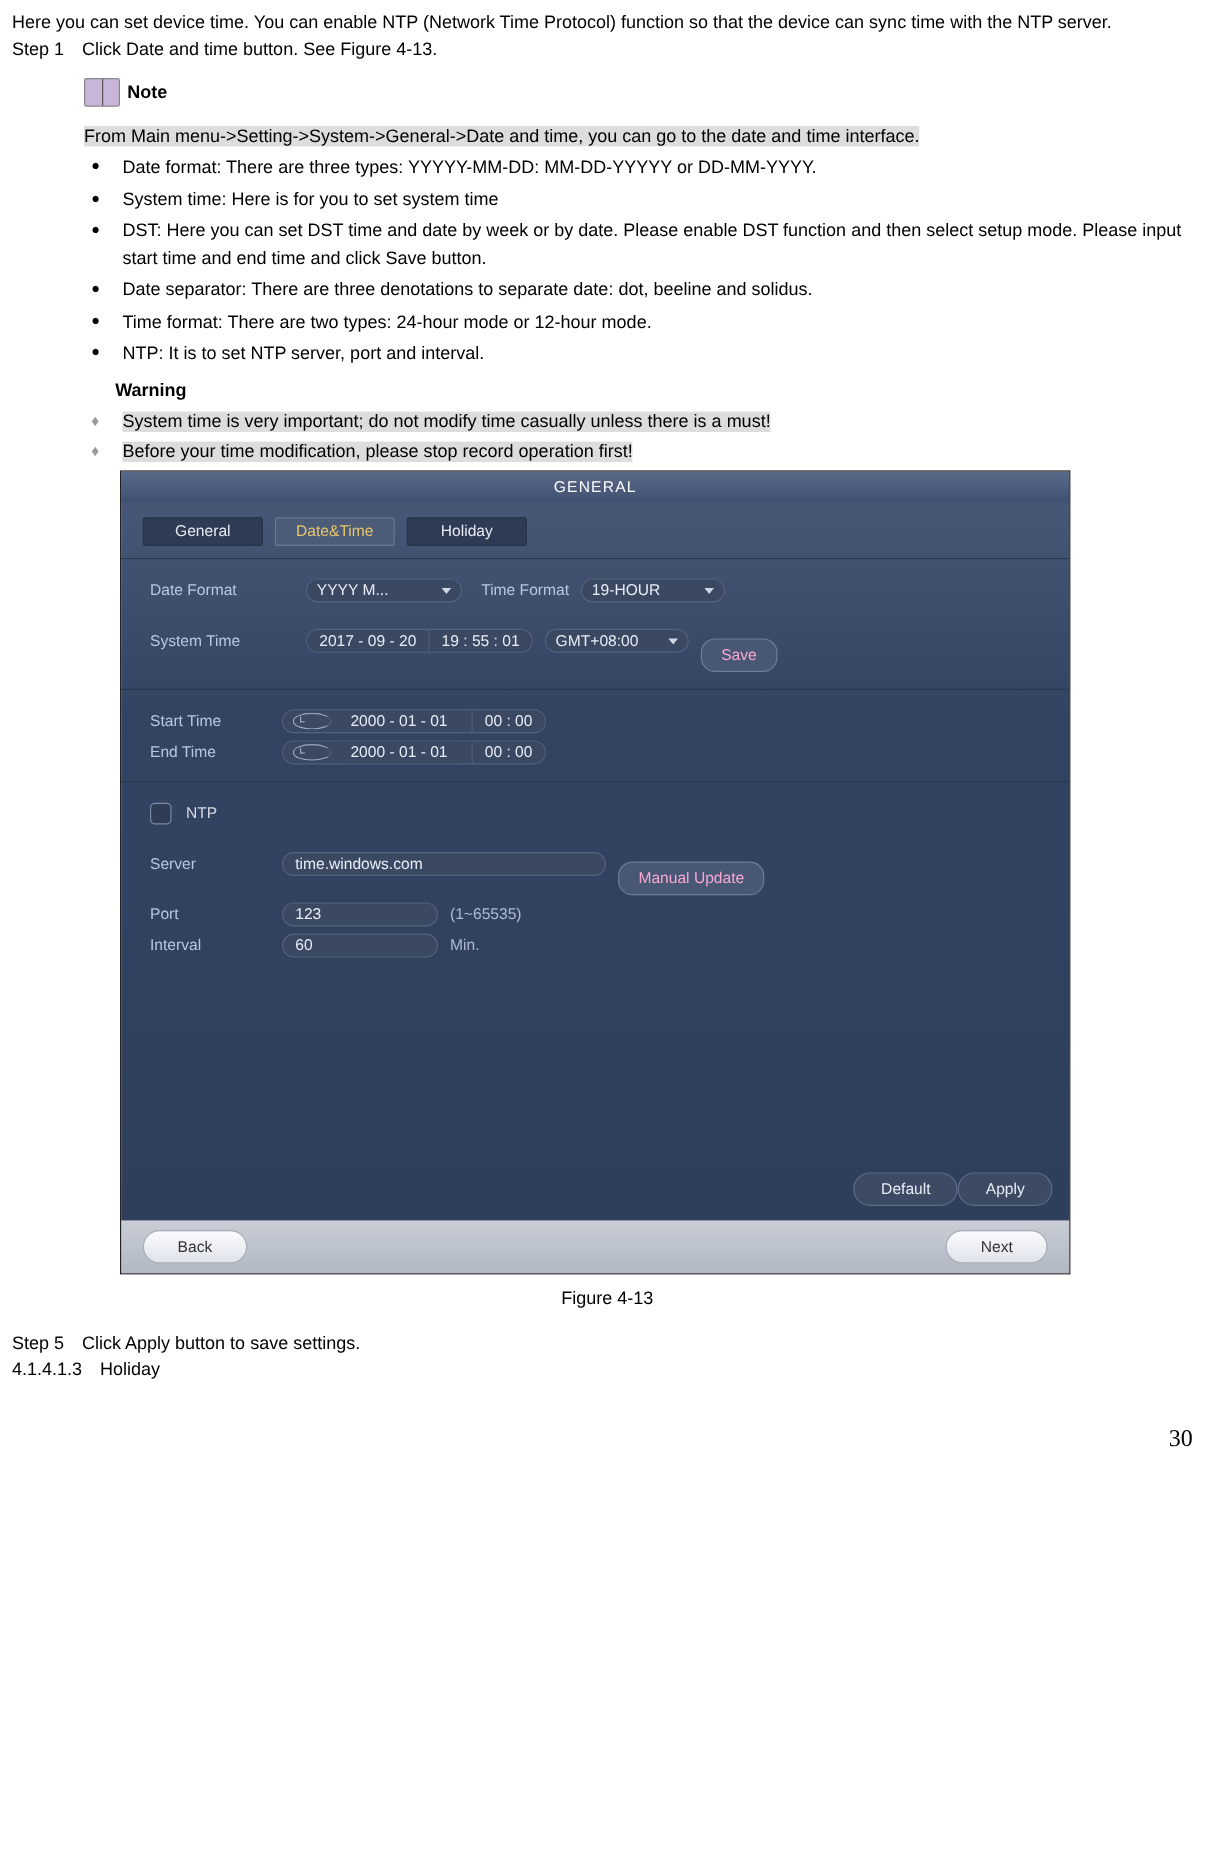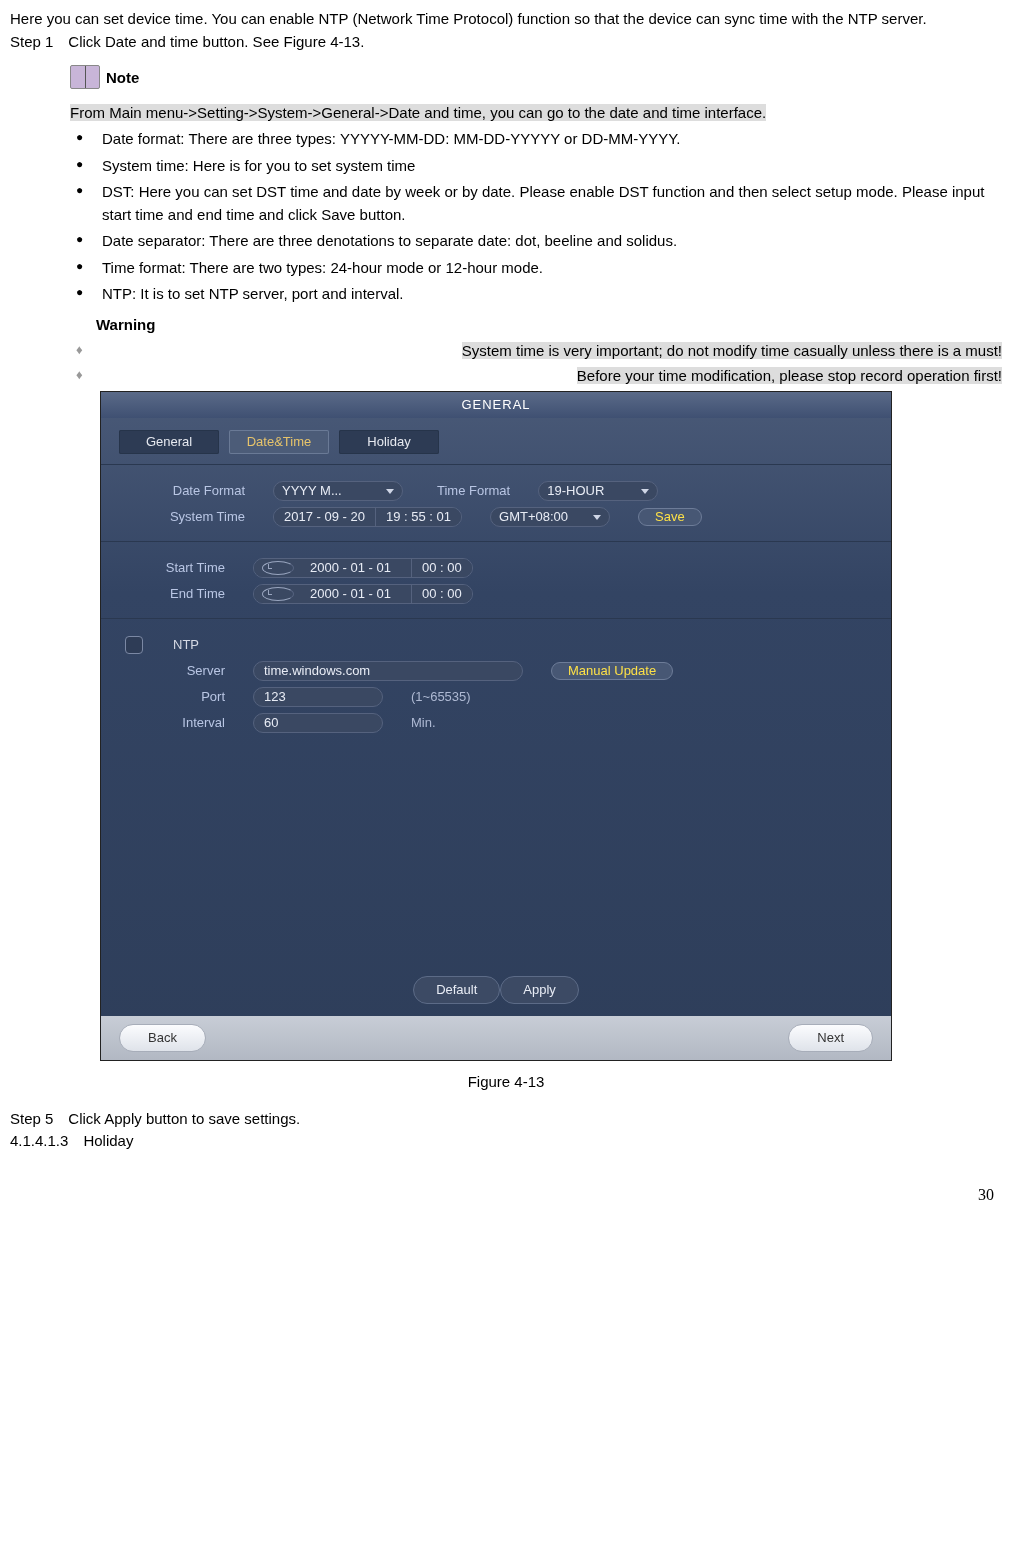--- a/index.html
+++ b/index.html
@@ -24,21 +24,21 @@
   }
   .book-icon::before {
     content: "";
     position: absolute; left: 50%; top: 0; bottom: 0; width: 1px; background: #555;
   }
   .highlight { background: #ddd; }
   ul.bullets { list-style: none; margin: 4px 0 4px 60px; padding: 0; }
   ul.bullets li { position: relative; padding-left: 32px; margin: 4px 0; }
   ul.bullets li::before { content: "\25CF"; position: absolute; left: 6px; top: 0; font-size: 12px; }
   ul.diamonds { list-style: none; margin: 4px 0 4px 60px; padding: 0; }
-  ul.diamonds li { position: relative; padding-left: 32px; margin: 2px 0; text-align: right; }
+  ul.diamonds li { position: relative; padding-left: 32px; margin: 2px 0; }
   ul.diamonds li::before { content: "\2666"; position: absolute; left: 6px; top: 0; color: #999; font-size: 13px; }
   .warning-block { margin-left: 80px; display: flex; align-items: flex-end; gap: 6px; margin-top: 8px; }
   .warning-label { font-weight: bold; }
   .figure-wrap { margin-left: 90px; margin-top: 4px; }
 
   
   .win {
     width: 790px; height: 668px;
     background: #3a4a6a;
     background: linear-gradient(#4a5a78, #334463 30%, #2e3e5a);
@@ -54,21 +54,21 @@
     background: linear-gradient(#5a6a88, #3f5072);
   }
   .tabs { display: flex; gap: 10px; margin: 12px 0 10px 18px; }
   .tab {
     width: 100px; height: 24px; line-height: 24px; text-align: center;
     background: #2d3b54; color: #e6e9f0; border-radius: 2px;
     box-shadow: inset 0 0 0 1px #26344a;
   }
   .tab.active { background: #4c5c78; color: #e7c46b; box-shadow: inset 0 0 0 1px #6a7a96; }
   .panel { border-top: 1px solid #2a3850; padding: 10px 20px 8px 24px; }
-  .frow { display: flex; align-items: center; margin: 6px 0; gap: 28px; text-align: right; }
+  .frow { display: flex; align-items: center; margin: 6px 0; gap: 10px; }
   .flabel { width: 120px; color: #b9c6e4; }
   .flabel-mid { margin-left: 6px; color: #b9c6e4; }
   .dd {
     display: inline-flex; align-items: center; justify-content: space-between;
     background: #3a4862; border: 1px solid #55627e; border-radius: 12px;
     height: 20px; padding: 0 8px; color: #e8ecf5; min-width: 100px;
     box-sizing: border-box;
   }
   .dd .caret { width: 0; height: 0; border-left: 4px solid transparent; border-right: 4px solid transparent; border-top: 5px solid #cfd6e6; margin-left: 6px; }
   .txt {
@@ -81,47 +81,48 @@
     height: 20px; box-sizing: border-box;
   }
   .split span { background: #3a4862; color: #e8ecf5; padding: 0 10px; display: inline-flex; align-items: center; border-right: 1px solid #55627e; }
   .split span:last-child { border-right: none; }
   .split.withicon span:first-child { padding-left: 8px; }
   .clockcirc { width: 12px; height: 12px; border: 1px solid #9aa6c0; border-radius: 50%; position: relative; margin-right: 6px; }
   .clockcirc::before { content: ""; position: absolute; left: 5px; top: 2px; width: 1px; height: 5px; background: #9aa6c0; }
   .clockcirc::after { content: ""; position: absolute; left: 5px; top: 6px; width: 4px; height: 1px; background: #9aa6c0; }
   .btn {
     background: #475774; border: 1px solid #6d7c98; border-radius: 12px;
-    height: 18px; padding: 0 16px; color: #fde047; display: inline-flex; align-items: center;
-    box-sizing: border-box;
+    height: 28px; padding: 0 16px; color: #f9a8d4; display: inline-flex; align-items: center;
+    box-sizing: border-box;
+    margin-top: 24px;
   }
   .btn-pill-ghost {
     background: #3c4a64; border: 1px solid #5c6b87; border-radius: 14px;
     height: 26px; padding: 0 22px; color: #e8ecf5; display: inline-flex; align-items: center;
   }
   .chk {
     width: 16px; height: 16px; border: 1px solid #7b88a4; border-radius: 4px; background: #2e3c56; display: inline-block;
   }
   .radio { width: 12px; height: 12px; border: 1px solid #9aa6c0; border-radius: 50%; display: inline-block; position: relative; }
   .radio.sel::after { content: ""; width: 6px; height: 6px; background: #cfd6e6; border-radius: 50%; position: absolute; left: 3px; top: 3px; }
   .hint { color: #aeb9d3; }
-  .footer-row { display:flex; justify-content: center; padding: 0 14px; position:absolute; bottom:56px; left:0; right:0; }
+  .footer-row { display:flex; justify-content: flex-end; padding: 0 14px; position:absolute; bottom:56px; left:0; right:0; }
   .bottom-bar {
     position: absolute; bottom: 0; left: 0; right: 0; height: 44px;
     background: linear-gradient(#c8cdd6, #b2b8c3);
     display: flex; justify-content: space-between; align-items: center; padding: 0 18px; margin-top: 36px;
   }
   .bottom-btn {
     background: linear-gradient(#fbfcfe, #dfe3ea); color: #333;
     border: 1px solid #a7adb9; border-radius: 14px; height: 26px; padding: 0 28px;
     display: inline-flex; align-items: center; font-size: 13px;
   }
 
   .fig-cap { text-align:center; margin-top:10px; }
-  .page-num { text-align:right; font-family: "Times New Roman", serif; font-size: 16px; margin-top: 30px; padding-right: 8px; }
+  .page-num { text-align:right; font-family: "Times New Roman", serif; font-size: 20px; margin-top: 30px; padding-right: 8px; }
 </style>
 </head>
 <body>
 
 <div class="justify">Here you can set device time. You can enable NTP (Network Time Protocol) function so that the device can sync time with the NTP server.</div>
 <div>Step 1 Click Date and time button. See Figure 4-13.</div>
 
 <div class="note-block">
   <span class="note-title">
     <span class="book-icon"></span>

